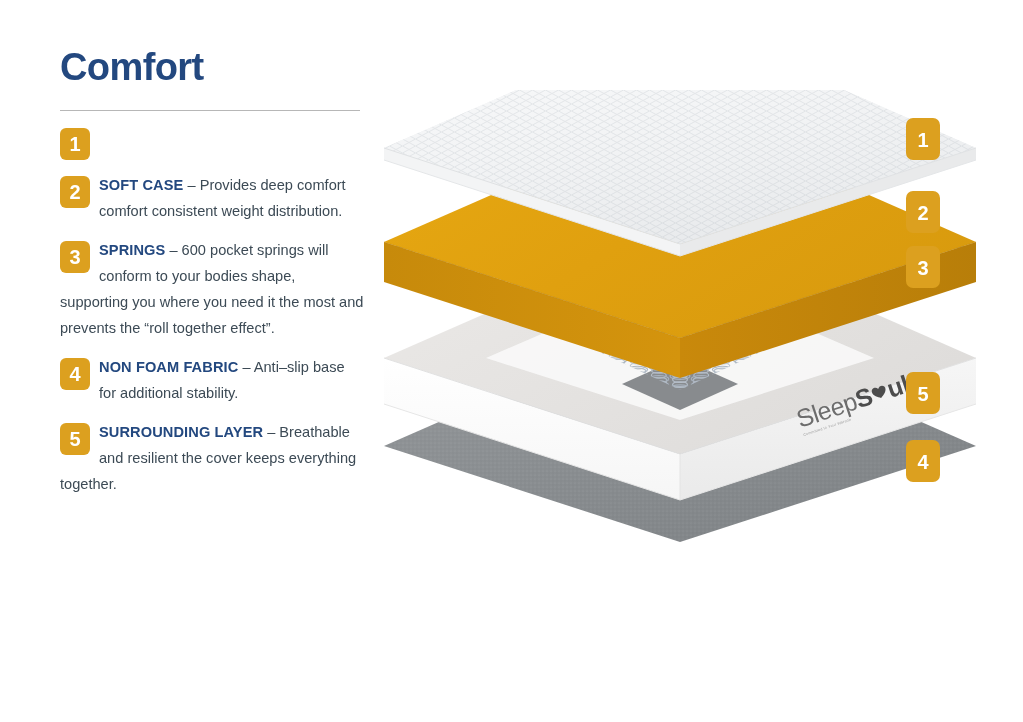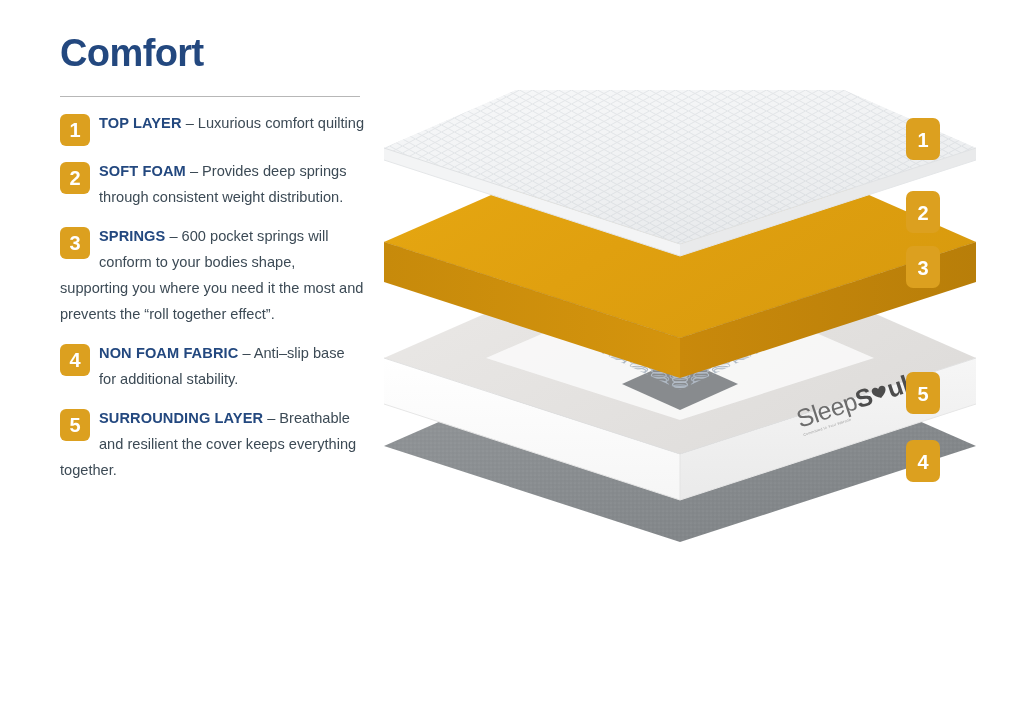--- a/index.html
+++ b/index.html
@@ -13,21 +13,21 @@
     position: relative;
     overflow: hidden;
     font-family: "Liberation Sans", sans-serif;
     -webkit-font-smoothing: antialiased;
   }
 
   
   #left-panel {
     position: absolute;
     left: 60px;
-    top: 34px;
+    top: 48px;
     width: 305px;
   }
 
   #page-title {
     font-size: 38px;
     font-weight: bold;
     color: #23487f;
     letter-spacing: -0.6px;
     line-height: 1.0;
     margin: 0;
@@ -120,26 +120,25 @@
 <div id="left-panel">
 
   <h1 id="page-title">Comfort</h1>
 
   <div id="title-rule"></div>
 
   <div id="feature-list">
 
     <div class="feature-item">
       <div class="feature-badge">1</div>
-      <span class="feature-text"><span class="feature-term">TOP LAYER</span> <span>– Luxurious comfort quilting</span></span>
     </div>
 
     <div class="feature-item">
       <div class="feature-badge">2</div>
-      <span class="feature-text"><span class="feature-term">SOFT FOAM</span> <span>– Provides deep springs through consistent weight distribution.</span></span>
+      <span class="feature-text"><span class="feature-term">SOFT CASE</span> <span>– Provides deep comfort comfort consistent weight distribution.</span></span>
     </div>
 
     <div class="feature-item">
       <div class="feature-badge">3</div>
       <span class="feature-text"><span class="feature-term">SPRINGS</span> <span>– 600 pocket springs will conform to your bodies shape, supporting you where you need it the most and prevents the “roll together effect”.</span></span>
     </div>
 
     <div class="feature-item">
       <div class="feature-badge">4</div>
       <span class="feature-text"><span class="feature-term">NON FOAM FABRIC</span> <span>– Anti–slip base for additional stability.</span></span>

